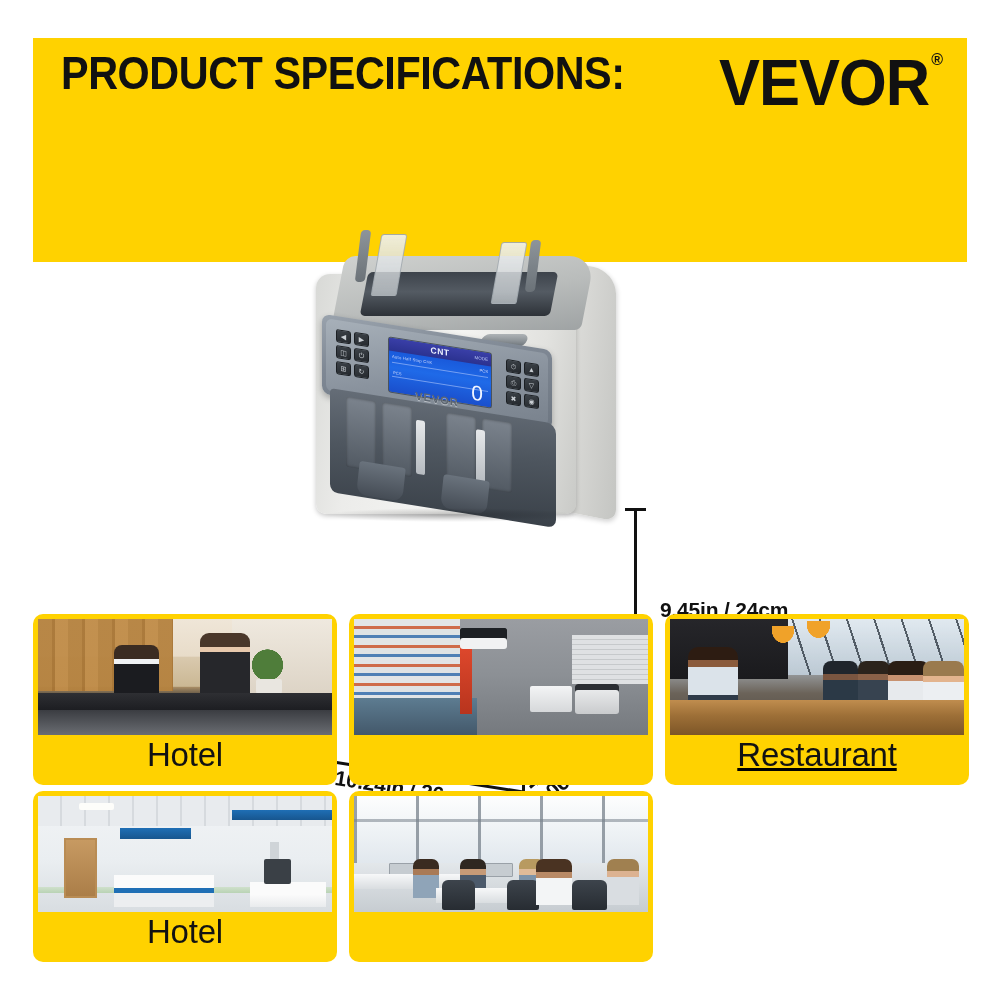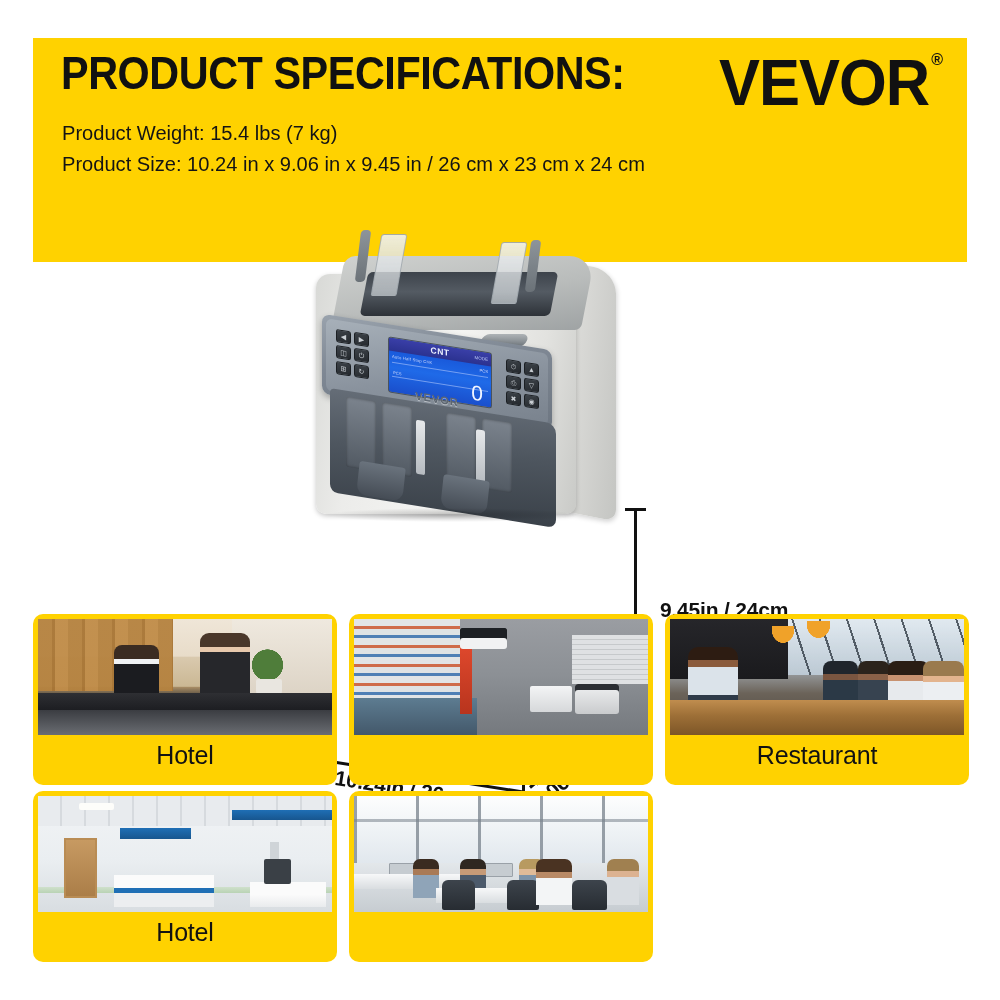--- a/index.html
+++ b/index.html
@@ -377,21 +377,21 @@
     width: 100%;
     height: 116px;
     overflow: hidden;
     background: #b9bdc2;
   }
   .card-label {
     flex: 1;
     display: flex;
     align-items: center;
     justify-content: center;
-    font-size: 25px;
+    font-size: 33px;
     color: #121212;
     letter-spacing: -0.2px;
     padding-bottom: 10px;
   }
 
   
   .sc { position: absolute; inset: 0; }
   .s-hotel-lobby {
     background:
       linear-gradient(180deg, #efe6d8 0%, #e8dcc9 32%, #d9c9ae 33%, #cbb894 58%, #a58a63 59%, #2b2b2d 70%, #23242a 100%);
@@ -623,24 +623,20 @@
 
   <div class="header-band">
 
     <div class="header-title">PRODUCT SPECIFICATIONS:</div>
 
     <div class="logo-wrap">
       <span class="logo-text">VEVOR</span>
       <span class="logo-reg">®</span>
     </div>
 
-    <div class="spec-lines">
-      <div class="spec-line">Product Weight: 15.4 lbs (7 kg)</div>
-      <div class="spec-line">Product Size: 10.24 in x 9.06 in x 9.45 in / 26 cm x 23 cm x 24 cm</div>
-    </div>
   </div>
 
   <div class="product-section">
 
     <div class="counter">
       <div class="body-side"></div>
       <div class="body-main"></div>
 
       <div class="top-deck"></div>
       <div class="hopper">
@@ -744,21 +740,21 @@
             <div class="shelf"></div>
           <div class="belt"></div>
           <div class="pole"></div>
             <div class="screen"></div>
           <div class="scale"></div>
             <div class="mc"></div>
         </div>
       </div>
     </div>
 
-    <div class="card" style="background: rgb(255, 210, 0);">
+    <div class="card" style="background: rgb(255, 210, 0); text-decoration: underline;">
       <div class="card-photo">
         <div class="sc s-restaurant">
           <div class="glassroof"></div>
             <div class="darkwall"></div>
           <div class="lamp l1"></div>
             <div class="lamp l2"></div>
           <div class="guest g1"></div>
             <div class="guest g2"></div>
           <div class="guest g3"></div>
             <div class="guest g4"></div>

